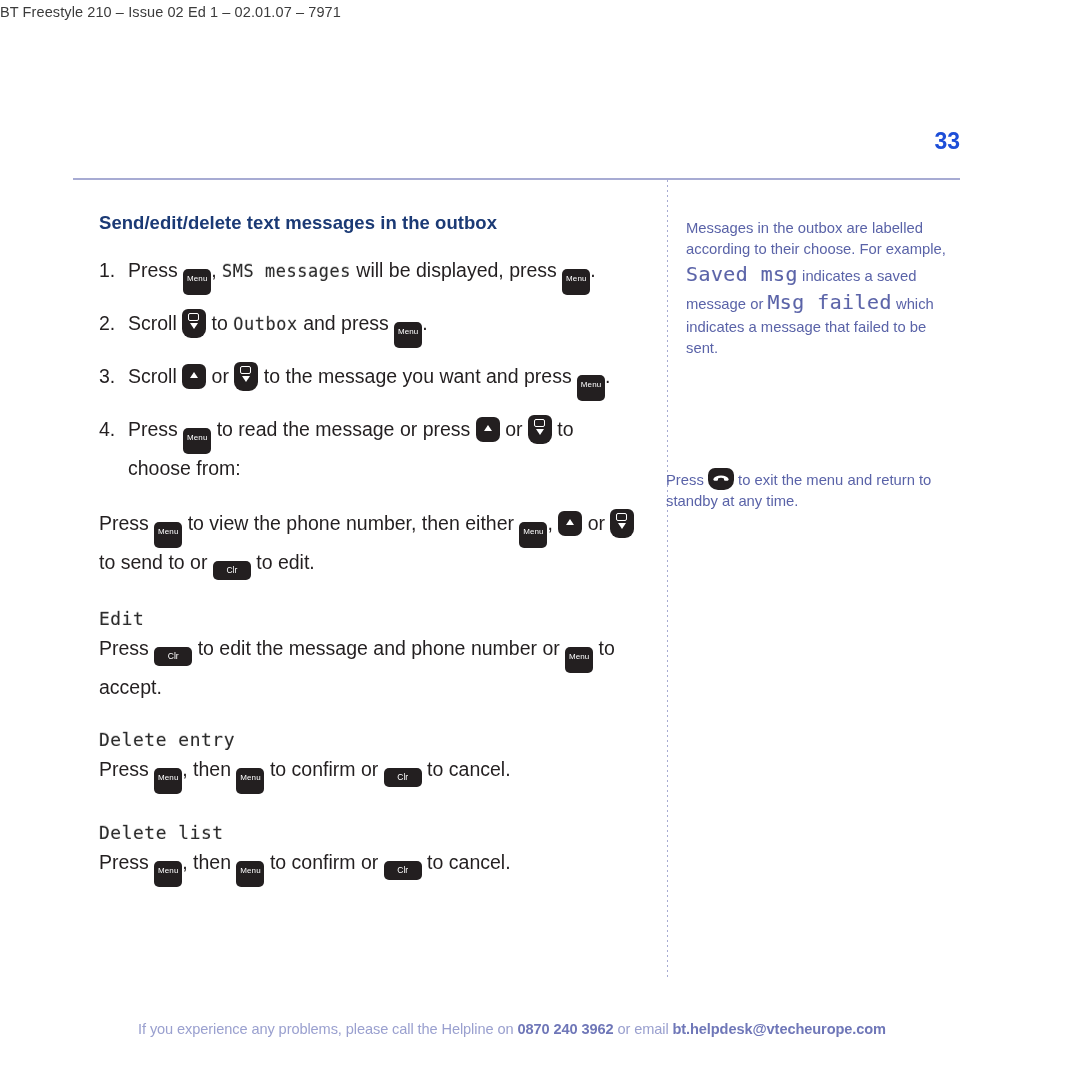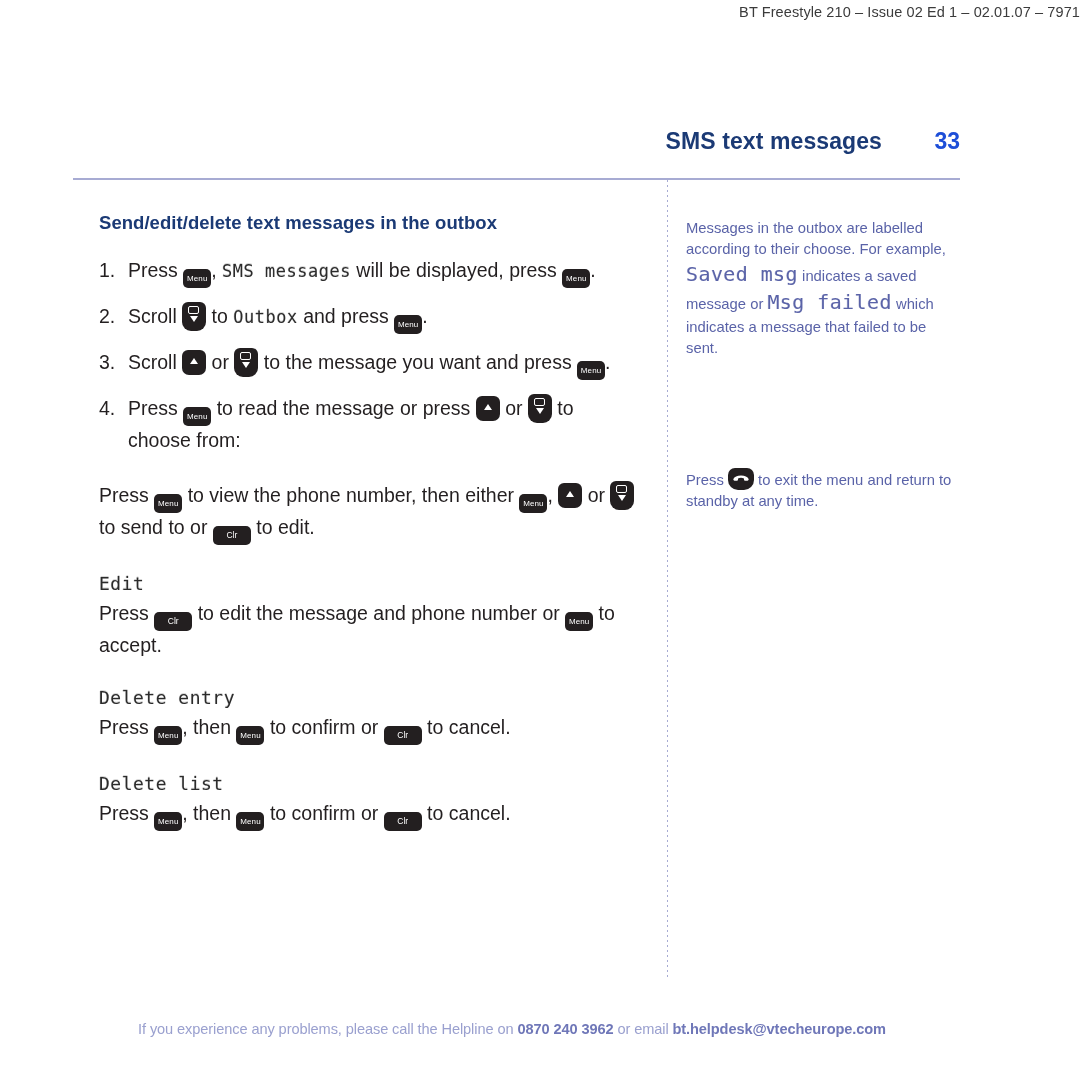--- a/index.html
+++ b/index.html
@@ -15,21 +15,21 @@
     position: relative;
     overflow: hidden;
   }
 
   
   .running-head {
     position: absolute;
     top: 4px;
     left: 0;
     width: 1080px;
-    text-align: right;
+    text-align: left;
     font-size: 14.5px;
     color: #3b3b3b;
     letter-spacing: 0.1px;
   }
 
   
   .page-title-row {
     position: absolute;
     top: 128px;
     left: 73px;
@@ -153,21 +153,21 @@
   .key {
     display: inline-block;
     vertical-align: -4px;
     background: #231f20;
     color: #ffffff;
     text-align: center;
     position: relative;
   }
   .key-menu {
     width: 28px;
-    height: 19px;
+    height: 26px;
     border-radius: 5px;
     font-size: 8px;
     line-height: 19px;
     letter-spacing: 0.1px;
     margin-top: 10px;
   }
   .key-clr {
     width: 38px;
     height: 19px;
     border-radius: 5px;
@@ -237,21 +237,21 @@
     position: absolute;
     left: 686px;
     top: 218px;
     width: 272px;
     color: #5a63a8;
     font-size: 14.8px;
     line-height: 1.42;
   }
   .side-note-2 {
     position: absolute;
-    left: 686px;
+    left: 666px;
     top: 468px;
     width: 272px;
     color: #5a63a8;
     font-size: 14.8px;
     line-height: 1.42;
   }
 
   
   .footer {
     position: absolute;
@@ -268,21 +268,20 @@
     font-weight: bold;
   }
   .nowrap { white-space: nowrap; }
 </style>
 </head>
 <body>
 
 <div class="running-head">BT Freestyle 210 – Issue 02 Ed 1 – 02.01.07 – 7971</div>
 
 <div class="page-title-row">
-  <div class="page-title">SMS text messages</div>
   <div class="page-number">33</div>
 </div>
 <div class="title-rule"></div>
 <div class="col-divider"></div>
 
 <div class="main-col">
 
   <h2 class="section-heading">Send/edit/delete text messages in the outbox</h2>
 
   <ol class="steps">

